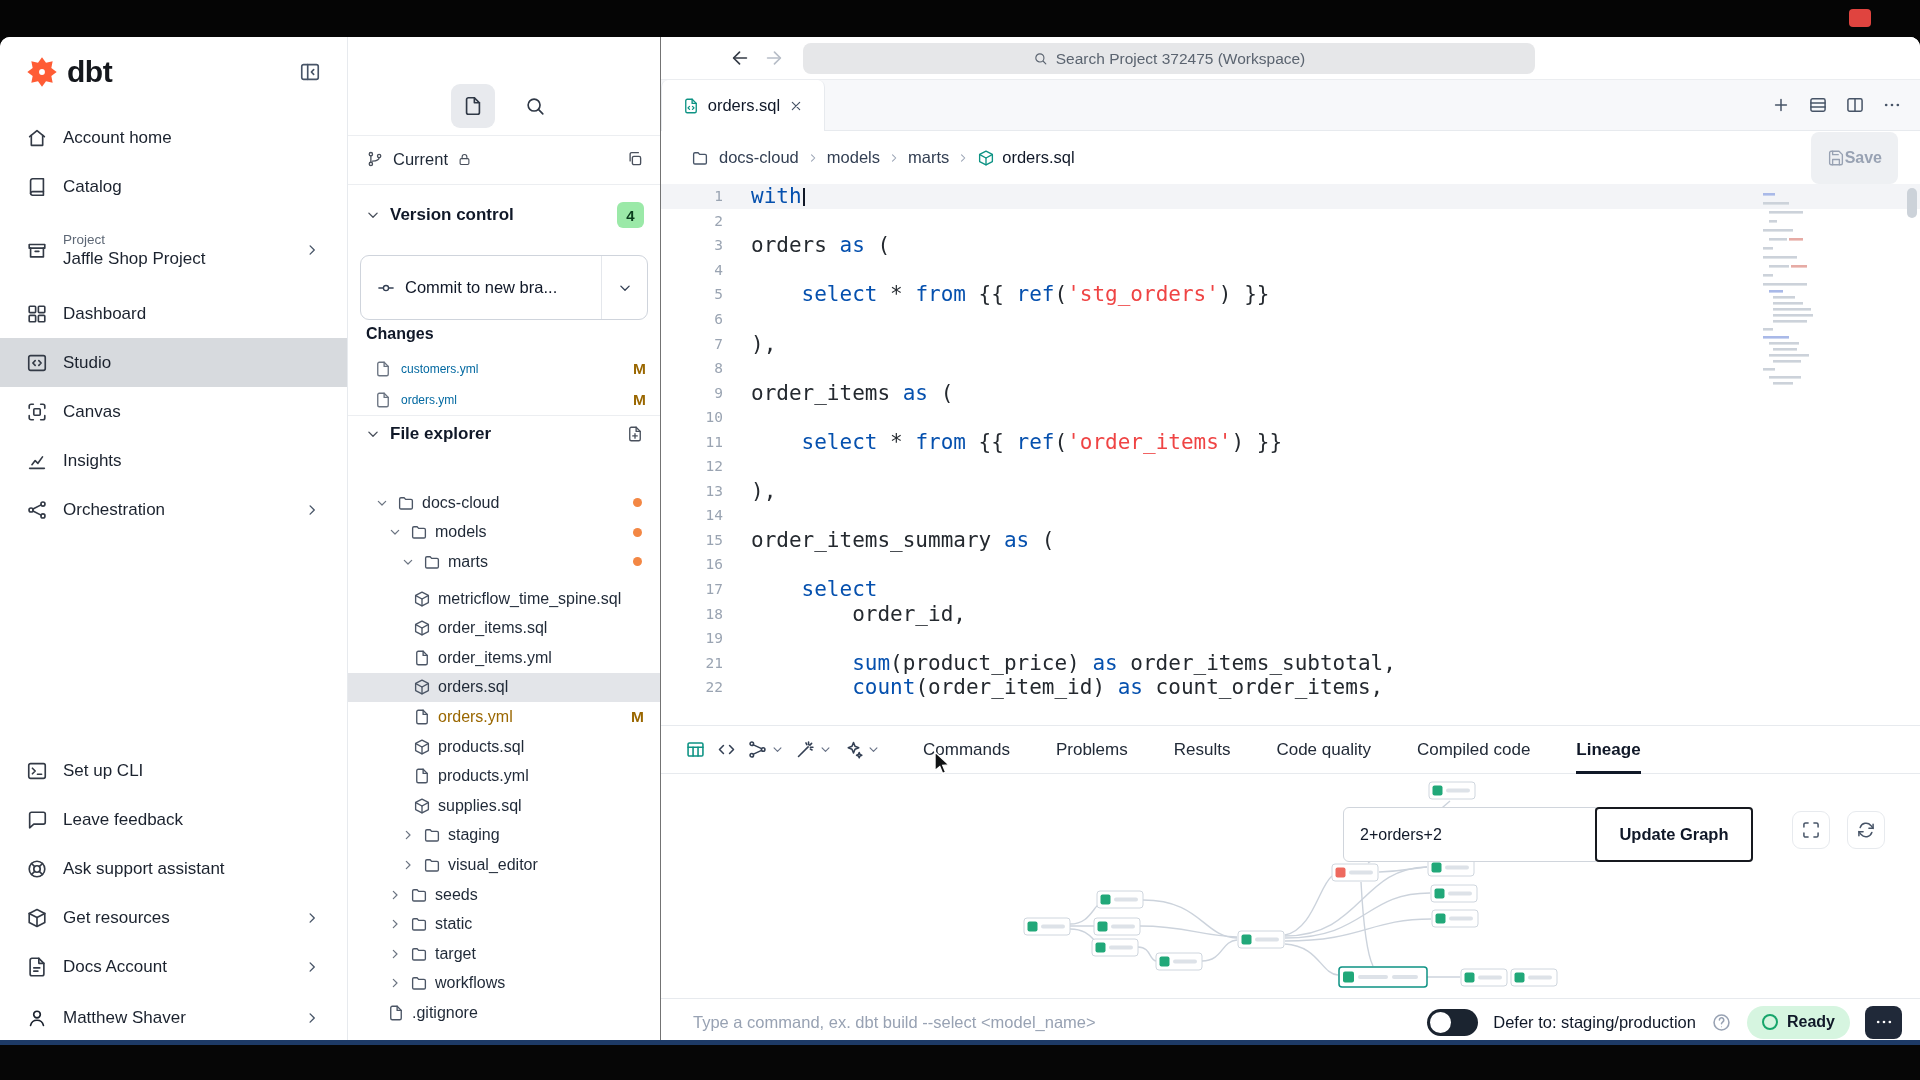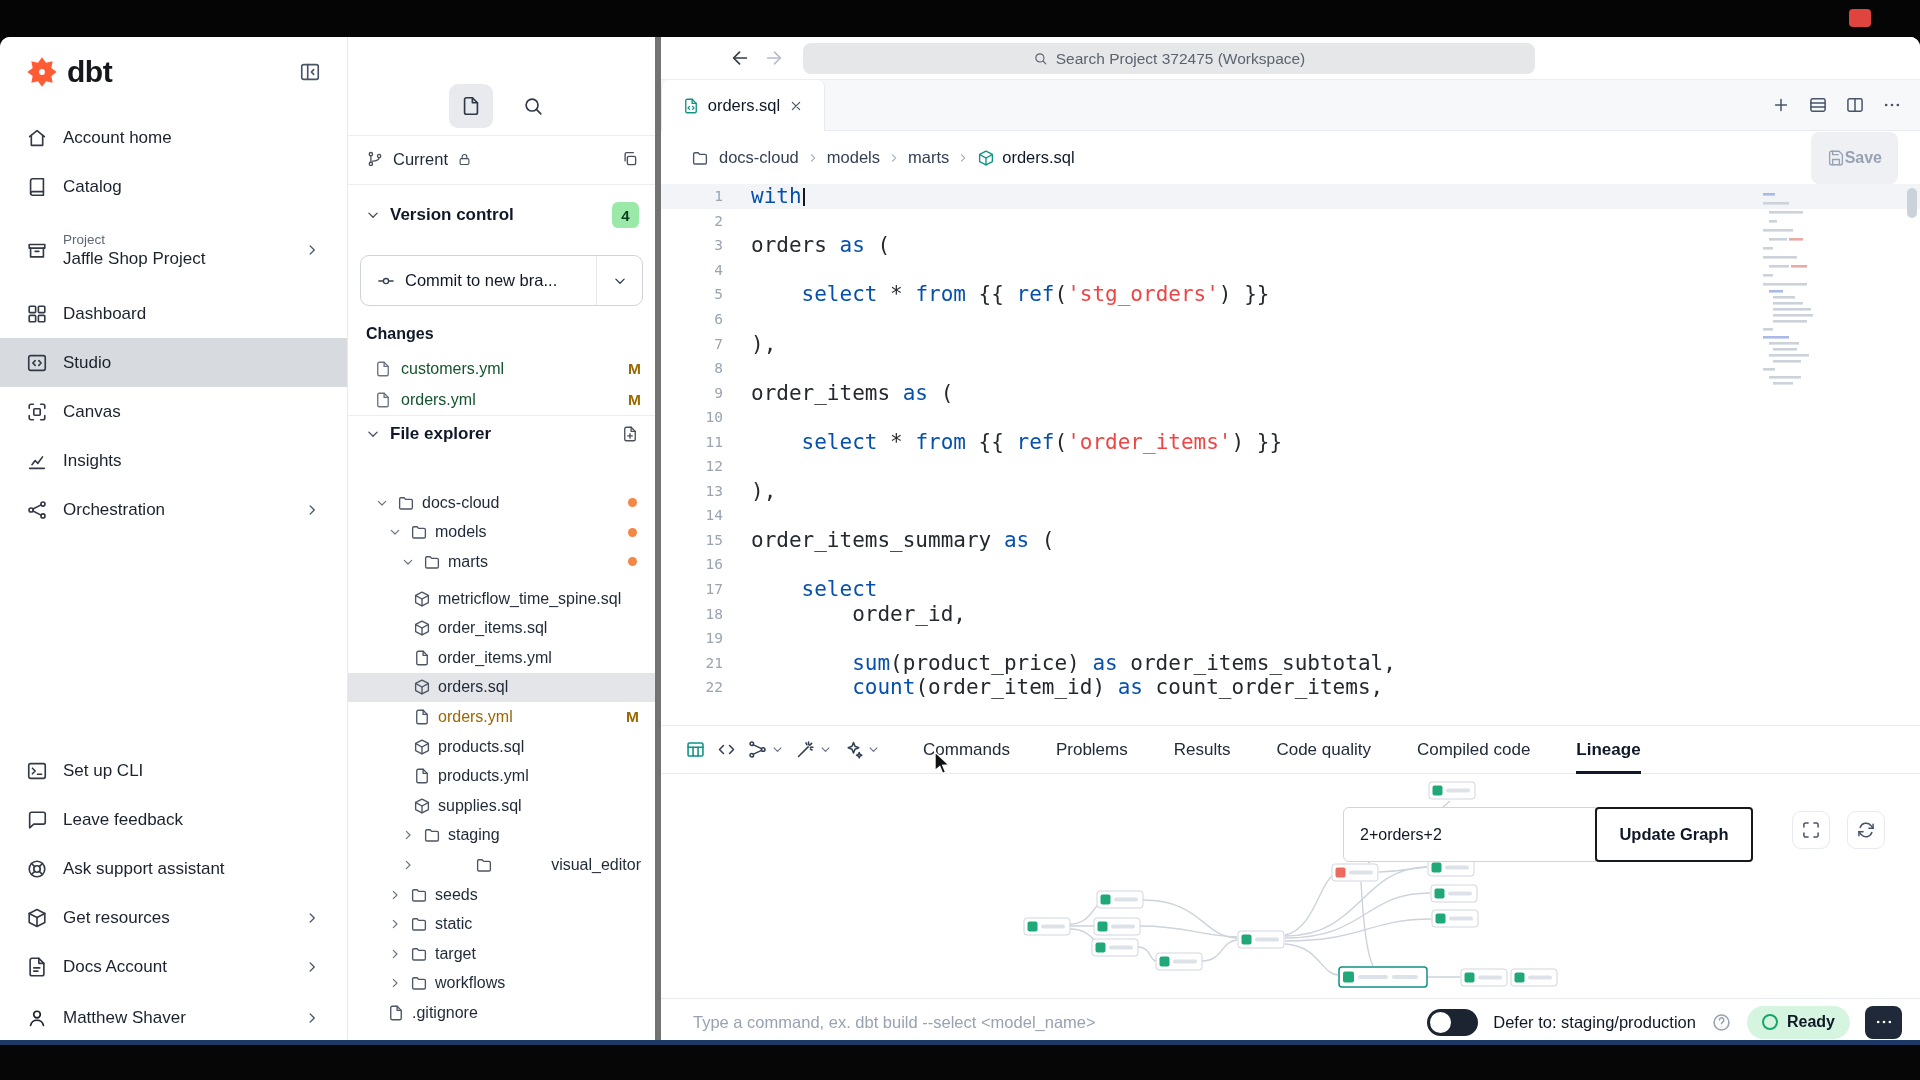--- a/index.html
+++ b/index.html
@@ -31,43 +31,43 @@
   .nav-item.active{background:#d7dade}
   .nav-item .nav-icon{color:#333a46}
   .nav-chev{margin-left:auto;width:18px;height:18px;color:#475467}
   .project-item{height:78px}
   .nav-eyebrow{font-size:13.5px;color:#5d6775;margin-bottom:2px}
   .nav-label{line-height:1.15}
   .sidebar-footer{margin-top:auto}
   .user-row{height:54px;display:flex;align-items:center;gap:15px;padding:0 26px;font-size:17px;color:#1b222e;cursor:pointer}
 
   
-  .xpanel{width:314px;flex-shrink:0;position:relative;background:#fff;border-left:1px solid #e7eaee;border-right:6px solid #737373;overflow:hidden}
+  .xpanel{width:314px;flex-shrink:0;position:relative;background:#fff;border-left:1px solid #e7eaee;border-right:1px solid #737373;overflow:hidden}
   .xp-div{position:absolute;left:0;right:0;height:1px;background:#eceef1}
   .xp-tools{position:absolute;top:42px;left:0;right:0;height:54px;display:flex;justify-content:center;align-items:center;gap:18px}
   .tool-btn{width:44px;height:44px;border-radius:9px;display:flex;align-items:center;justify-content:center;color:#2f3846;cursor:pointer}
   .tool-btn.active{background:#e8eaee}
   .xp-current{position:absolute;top:102px;left:18px;right:16px;height:40px;display:flex;align-items:center;gap:9px;font-size:16.5px;color:#1f2937}
   .xp-current .icon{color:#49505c}
   .copy-btn{margin-left:auto;cursor:pointer}
   .vc-header,.fe-header{position:absolute;left:16px;right:16px;display:flex;align-items:center;gap:8px;font-size:17px;font-weight:700;color:#101828;cursor:pointer}
   .vc-header{top:160px;height:36px}
   .fe-header{top:381px;height:32px}
   .vc-header .icon,.fe-header .icon{color:#49505c}
   .vc-badge{margin-left:auto;min-width:27px;height:26px;padding:0 6px;border-radius:6px;background:#9be9a8;color:#0b3d1d;font-size:15px;font-weight:700;display:flex;align-items:center;justify-content:center}
   .new-file{margin-left:auto;cursor:pointer}
-  .commit-btn{position:absolute;top:218px;left:12px;right:12px;height:51px;border:1px solid #cfd4dc;border-radius:9px;background:#fff;display:flex;align-items:center;cursor:pointer;overflow:hidden}
+  .commit-btn{position:absolute;top:218px;left:12px;right:12px;height:65px;border:1px solid #cfd4dc;border-radius:9px;background:#fff;display:flex;align-items:center;cursor:pointer;overflow:hidden}
   .commit-btn>.icon{margin:0 10px 0 16px;color:#344054}
   .commit-label{font-size:16.5px;color:#101828;font-weight:500;white-space:nowrap}
   .commit-chev{margin-left:auto;width:46px;align-self:stretch;border-left:1px solid #e4e7ec;display:flex;align-items:center;justify-content:center;color:#344054}
   .changes-label{position:absolute;top:288px;left:18px;font-size:16px;font-weight:600;color:#101828}
   .changes-list{position:absolute;top:316px;left:0;right:0}
   .change-row{height:31px;display:flex;align-items:center;gap:9px;padding:0 14px 0 26px;cursor:pointer}
   .change-row .icon{color:#6b7482}
-  .change-name{font-size:16px;color:#14532d}
+  .change-name{font-size:12px;color:#0369a1}
   .change-m{margin-left:auto;font-size:15.5px;font-weight:600;color:#9a6700}
   .file-tree{position:absolute;top:451px;left:0;right:0;bottom:0;overflow:hidden}
   .tree-row{height:29.6px;display:flex;align-items:center;gap:7px;padding-right:14px;font-size:16px;color:#1f2937;cursor:pointer}
   .tree-row.gap{margin-top:7px}
   .tree-row.selected{background:#e3e5e9}
   .tree-chev{width:16px;height:16px;color:#6b7482;flex-shrink:0}
   .tree-icon{width:18px;height:18px;color:#4b5565;flex-shrink:0}
   .tree-name{white-space:nowrap;overflow:hidden;text-overflow:ellipsis}
   .tree-name.modified{color:#9a6700}
   .tree-dot{width:9px;height:9px;border-radius:50%;background:#f38744;margin-left:auto;margin-right:4px}
@@ -614,21 +614,21 @@
                 <path d="M9.5 6.5 15 12l-5.5 5.5"></path>
               </svg>
             </span>
             <span class="icon tree-icon">
               <svg viewBox="0 0 24 24" fill="none" stroke="currentColor" stroke-width="1.8" stroke-linecap="round" stroke-linejoin="round">
                 <path d="M3.5 6.8A1.8 1.8 0 015.3 5h4.2l2 2.2h7.2A1.8 1.8 0 0120.5 9v9.2a1.8 1.8 0 01-1.8 1.8H5.3a1.8 1.8 0 01-1.8-1.8z"></path>
               </svg>
             </span>
             <span class="tree-name">staging</span>
           </div>
-          <div class="tree-row" style="padding-left: 52px; justify-content: space-between;">
+          <div class="tree-row" style="padding-left: 52px;">
             <span class="icon tree-chev">
               <svg viewBox="0 0 24 24" fill="none" stroke="currentColor" stroke-width="1.8" stroke-linecap="round" stroke-linejoin="round">
                 <path d="M9.5 6.5 15 12l-5.5 5.5"></path>
               </svg>
             </span>
             <span class="icon tree-icon">
               <svg viewBox="0 0 24 24" fill="none" stroke="currentColor" stroke-width="1.8" stroke-linecap="round" stroke-linejoin="round">
                 <path d="M3.5 6.8A1.8 1.8 0 015.3 5h4.2l2 2.2h7.2A1.8 1.8 0 0120.5 9v9.2a1.8 1.8 0 01-1.8 1.8H5.3a1.8 1.8 0 01-1.8-1.8z"></path>
               </svg>
             </span>

